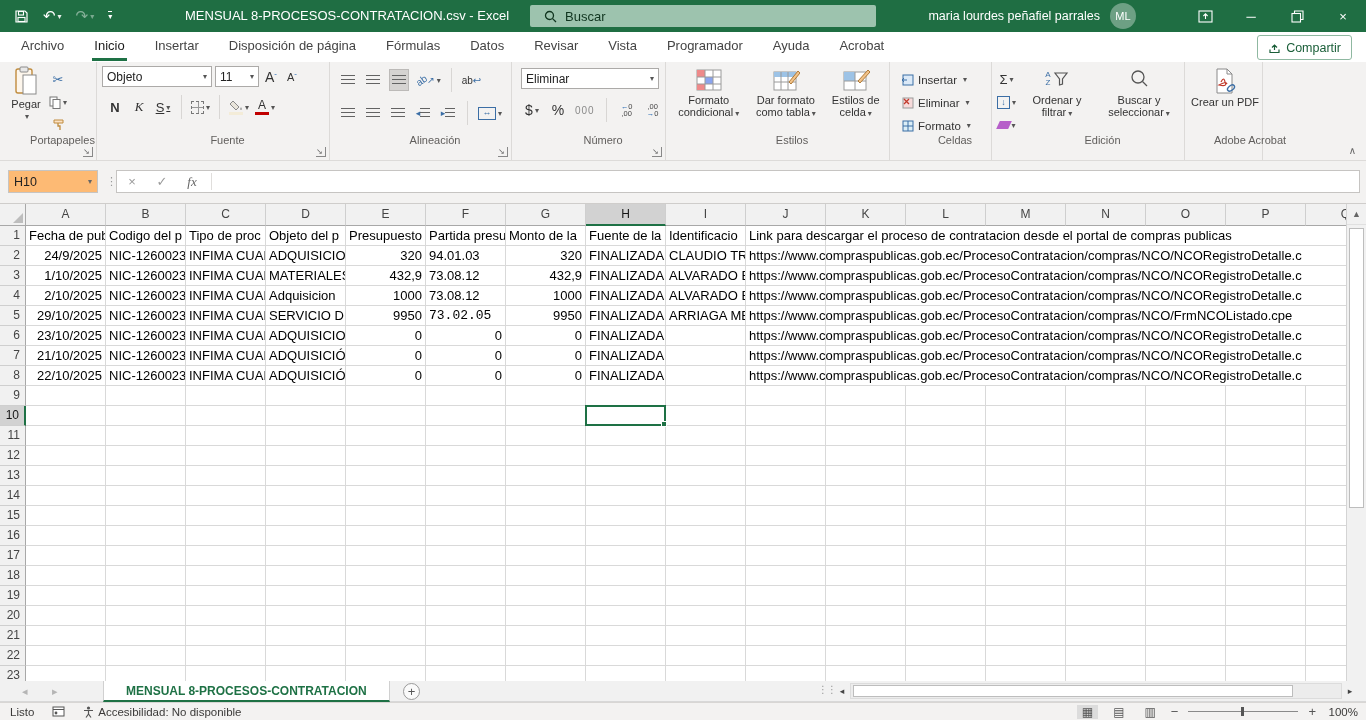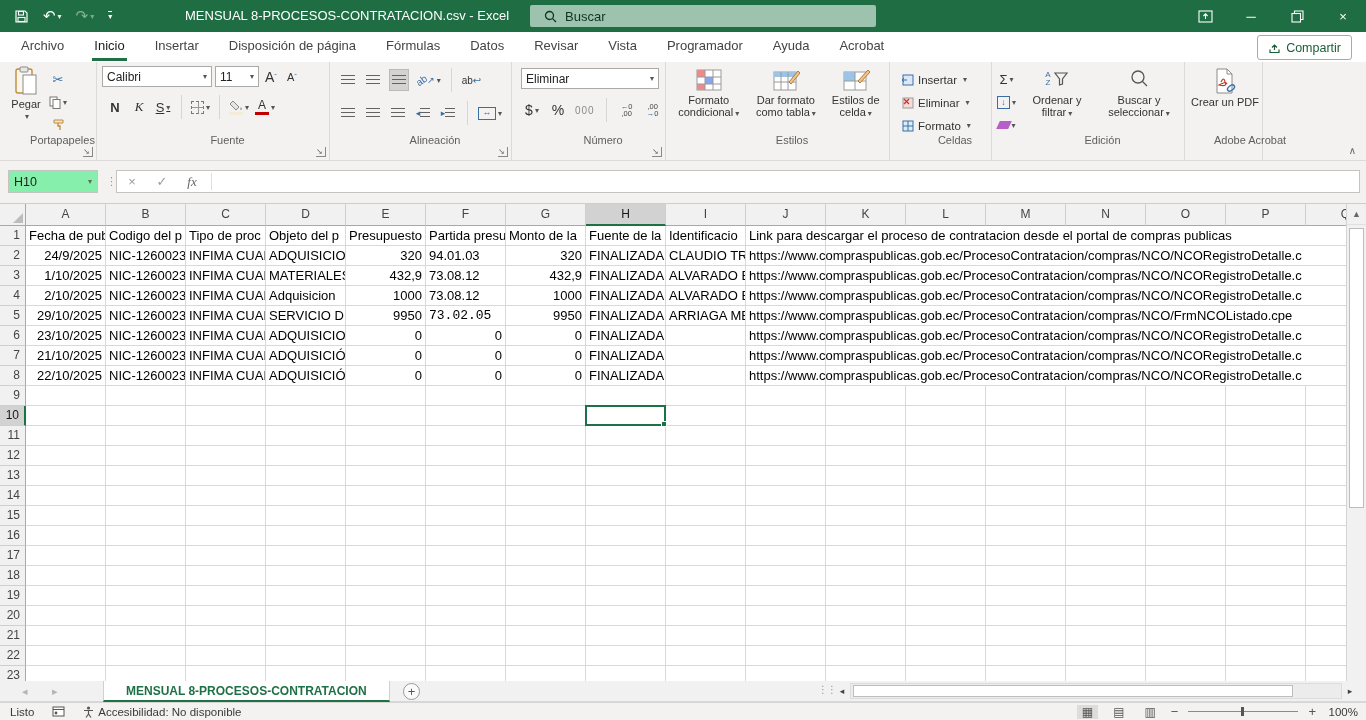--- a/index.html
+++ b/index.html
@@ -52,21 +52,21 @@
   .borderico::before{content:"";position:absolute;left:50%;top:0;bottom:0;width:1px;background:#999;}
   .borderico::after{content:"";position:absolute;top:50%;left:0;right:0;height:1px;background:#999;}
   .colorbar{display:block;width:14px;height:3px;margin-top:1px;}
   .dec{display:inline-flex;flex-direction:column;font-size:7.5px;line-height:7.5px;color:#444;text-align:center;}
   .dec b{color:#2f6fb7;font-weight:normal;}
   .cellbtn{display:flex;align-items:center;gap:4px;height:21px;font-size:11.5px;color:#333;white-space:nowrap;}
   .collapse{position:absolute;right:10px;bottom:4px;font-size:10px;color:#666;}
 
   
   .fbar{position:absolute;left:0;top:161px;width:1366px;height:43px;background:#f3f2f1;border-bottom:1px solid #cfcdcb;box-sizing:border-box;}
-  .namebox{position:absolute;left:8px;top:9px;width:90px;height:23px;background:#86efac;border:1px solid #c6c4c2;box-sizing:border-box;
+  .namebox{position:absolute;left:8px;top:9px;width:90px;height:23px;background:#fdba74;border:1px solid #c6c4c2;box-sizing:border-box;
            display:flex;align-items:center;justify-content:space-between;padding:6px 5px;font-size:12.5px;color:#222;}
   .nbcar{font-size:8px;color:#666;}
   .fdots{position:absolute;left:106px;top:14px;color:#9a9a9a;font-size:11px;}
   .fwrap{position:absolute;left:116px;top:9px;right:6px;height:23px;background:#fff;border:1px solid #c6c4c2;box-sizing:border-box;display:flex;align-items:center;}
   .fbtn{width:30px;text-align:center;color:#9a9a9a;font-size:13px;}
   .ffx{font-family:"Liberation Serif",serif;font-style:italic;color:#666;font-size:13px;width:30px;text-align:center;}
   .fsep{width:1px;height:17px;background:#e0dedc;margin:0 4px;}
   .finput{flex:1;height:100%;font-size:13px;color:#000;display:flex;align-items:center;padding-left:6px;}
 
   
@@ -146,20 +146,24 @@
         </span>
     </div>
     <div class="wtitle">MENSUAL 8-PROCESOS-CONTRATACION.csv - Excel</div>
     <div class="searchbox">
       <svg width="13" height="13" viewBox="0 0 13 13">
           <circle cx="5.5" cy="5.5" r="4" fill="none" stroke="#10351f" stroke-width="1.3"></circle>
           <line x1="8.6" y1="8.6" x2="12" y2="12" stroke="#10351f" stroke-width="1.3"></line>
         </svg>
       <span>Buscar</span>
     </div>
+    <div class="userarea">
+      <span class="username">maria lourdes peñafiel parrales</span>
+      <span class="avatar">ML</span>
+    </div>
     <div class="winbtns">
       <span class="winbtn">
         <svg width="15" height="13" viewBox="0 0 15 13">
             <rect x="1" y="1" width="13" height="11" fill="none" stroke="#fff" stroke-width="1.1"></rect>
             <path d="M7.5 9 L7.5 4 M5.4 6 L7.5 3.8 L9.6 6" fill="none" stroke="#fff" stroke-width="1.1"></path>
           </svg>
       </span>
       <span class="winbtn">
           <span>─</span>
         </span>
@@ -252,21 +256,21 @@
           </span>
         </div>
       </div>
       <div class="rlabel">Portapapeles</div>
       <span class="launcher">↘</span>
     </div>
 
     <div class="rgroup" style="width:233px">
       <div style="display:flex;gap:3px;align-items:center;">
         <div class="combo" style="width:110px">
-            <span>Calibri</span>
+            <span>Objeto</span>
             <span class="car">▾</span>
           </div>
         <div class="combo" style="width:44px">
             <span>11</span>
             <span class="car">▾</span>
           </div>
         <span class="mini">
             <span style="font-size:14px">A</span>
             <span style="color:#2f6fb7;font-size:8px;vertical-align:top">ˆ</span>
           </span>

